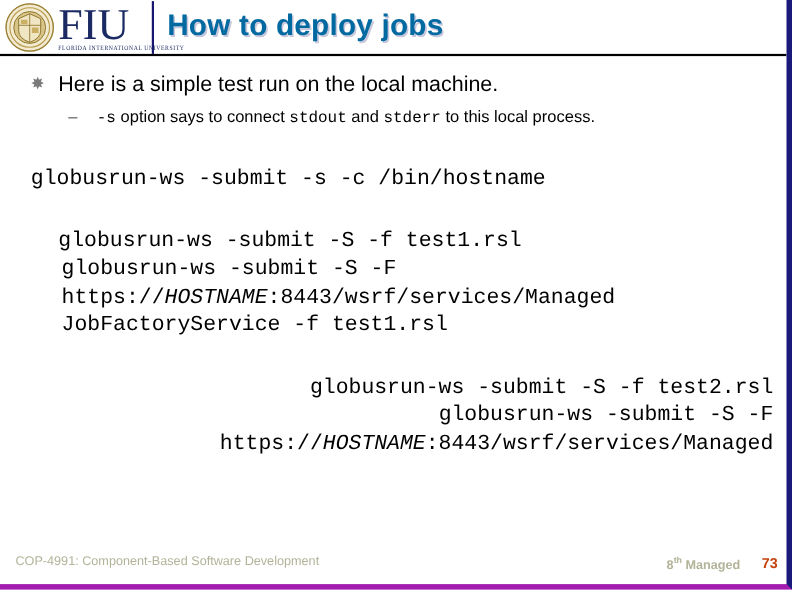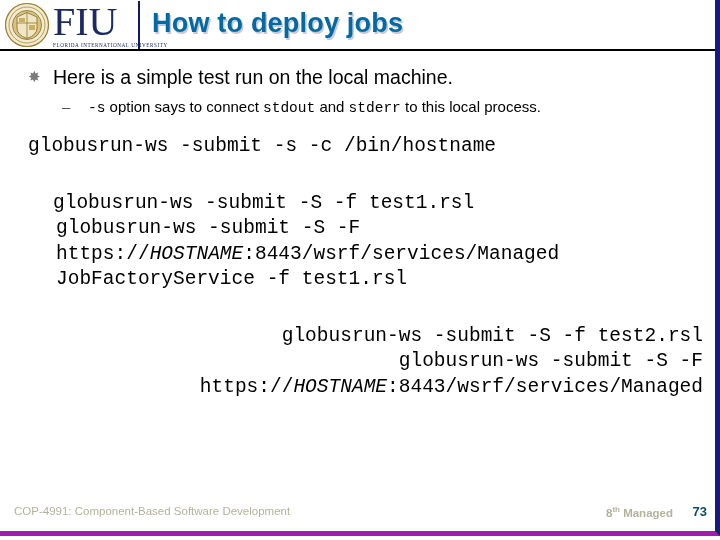--- a/index.html
+++ b/index.html
@@ -160,21 +160,21 @@
     white-space: pre;
   }
   .code-block .indent {
     display: block;
     padding-left: 28px;
   }
   .code-block em {
     font-style: italic;
     margin-top: 40px;
   }
-  #code-block-1 { margin-top: 16px; }
+  #code-block-1 { margin-top: 32px; }
   #code-block-2 { margin-top: 31px; }
   #code-block-3 { margin-top: 31px; text-align: right; }
 
   
   .footer {
     position: absolute;
     left: 0;
     bottom: 8px;
     width: 715px;
     height: 18px;
@@ -199,21 +199,21 @@
   }
   .footer-lecture sup {
     font-size: 8px;
     vertical-align: super;
   }
   .footer-page {
     position: absolute;
     right: 8px;
     top: -1px;
     font-size: 13px;
-    color: #0c4a6e;
+    color: #c2410c;
     font-weight: bold;
   }
 </style>
 </head>
 <body>
 
 <div class="slide">
 
   <div class="header">
 

